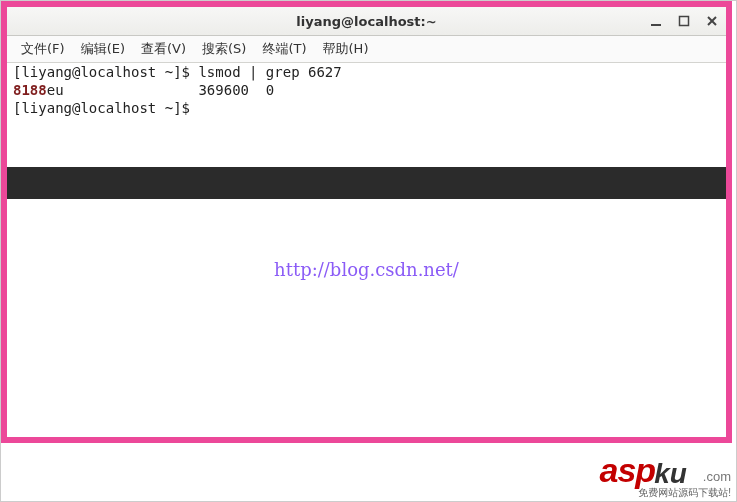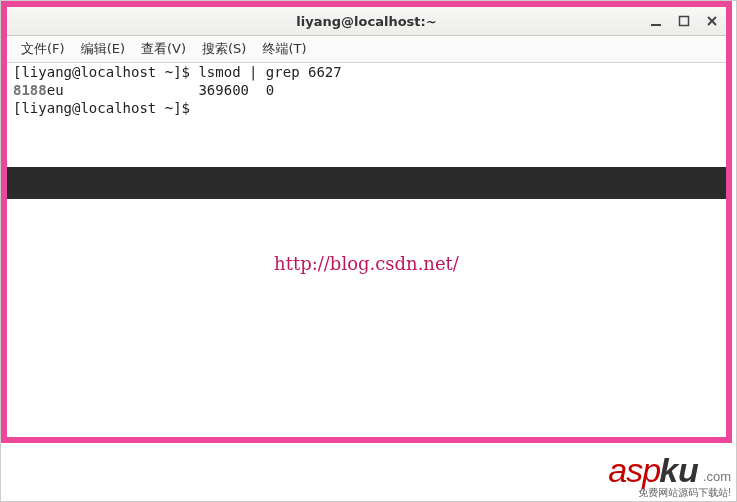--- a/index.html
+++ b/index.html
@@ -7,28 +7,28 @@
   .window{position:absolute;left:1px;top:1px;width:731px;height:442px;border:6px solid #ec4899;background:#fff;box-sizing:border-box;}
   .titlebar{height:28px;background:linear-gradient(#f7f7f6,#ededea);border-bottom:1px solid #c8c8c4;display:flex;align-items:center;position:relative;font-family:"DejaVu Sans",sans-serif;}
   .titlebar .title{flex:1;text-align:center;font-size:13px;color:#333;font-weight:bold;}
   .titlebar .winbtns{position:absolute;right:6px;top:0;height:100%;display:flex;align-items:center;gap:12px;}
   .winbtn{width:16px;height:16px;display:flex;align-items:center;justify-content:center;color:#444;cursor:pointer;}
   .winbtn svg{display:block;}
   .menubar{height:26px;background:#fafafa;border-bottom:1px solid #d4d4d0;display:flex;align-items:center;padding:0 6px;font-family:"DejaVu Sans","SimSun",sans-serif;font-size:13px;color:#333;}
   .menuitem{padding:3px 8px;cursor:pointer;}
   .terminal{position:relative;height:calc(100% - 28px - 26px);overflow:hidden;}
   .termline{white-space:pre;padding:0 6px;line-height:18px;color:#222;}
-  .hl{color:#737373;font-weight:bold;}
+  .hl{color:#7f1d1d;font-weight:bold;}
   .darkbar{position:absolute;left:0;right:0;top:104px;height:32px;background:#2b2b2b;}
-  .watermark{position:absolute;left:0;right:0;top:190px;text-align:center;color:#be185d;font-family:"DejaVu Serif",serif;font-size:18px;pointer-events:none;}
+  .watermark{position:absolute;left:0;right:0;top:196px;text-align:center;color:#8b5cf6;font-family:"DejaVu Serif",serif;font-size:18px;pointer-events:none;}
   .brand{position:absolute;right:6px;bottom:2px;text-align:right;font-family:Arial,sans-serif;}
   .brand .logo{display:flex;align-items:flex-end;gap:2px;justify-content:flex-end;}
-  .brand .logo .asp{font-size:34px;font-weight:400;font-style:italic;color:#c30000;letter-spacing:-1px;margin-left:6px;}
-  .brand .logo .ku{font-size:34px;font-weight:900;font-style:italic;color:#333;margin-left:-3px;}
-  .brand .logo .dotcom{font-size:13px;color:#777;margin-left:2px;margin-bottom:6px;}
+  .brand .logo .asp{font-size:34px;font-weight:700;font-style:italic;color:#c30000;letter-spacing:-1px;margin-left:6px;}
+  .brand .logo .ku{font-size:28px;font-weight:900;font-style:italic;color:#333;margin-left:-3px;}
+  .brand .logo .dotcom{font-size:13px;color:#777;margin-left:14px;margin-bottom:6px;}
   .brand .tagline{font-size:10px;color:#666;margin-top:-4px;}
   .outer-border{position:absolute;inset:0;border:1px solid #ccc;pointer-events:none;}
 </style>
 </head>
 <body>
 
 <div class="screenshot">
   <div class="window">
     <div class="titlebar">
       <div class="title">liyang@localhost:~</div>
@@ -50,20 +50,21 @@
             </svg>
         </div>
       </div>
     </div>
     <div class="menubar">
       <div class="menuitem">文件(F)</div>
       <div class="menuitem">编辑(E)</div>
       <div class="menuitem">查看(V)</div>
       <div class="menuitem">搜索(S)</div>
       <div class="menuitem">终端(T)</div>
+      <div class="menuitem">帮助(H)</div>
     </div>
     <div class="terminal">
       <div class="termline"><span>[liyang@localhost ~]$ </span><span>lsmod | grep 6627</span></div>
       <div class="termline"><span class="hl">8188</span><span>eu                369600  0</span></div>
       <div class="termline"><span>[liyang@localhost ~]$ </span></div>
       <div class="darkbar"></div>
       <div class="watermark">http://blog.csdn.net/</div>
     </div>
   </div>
 

